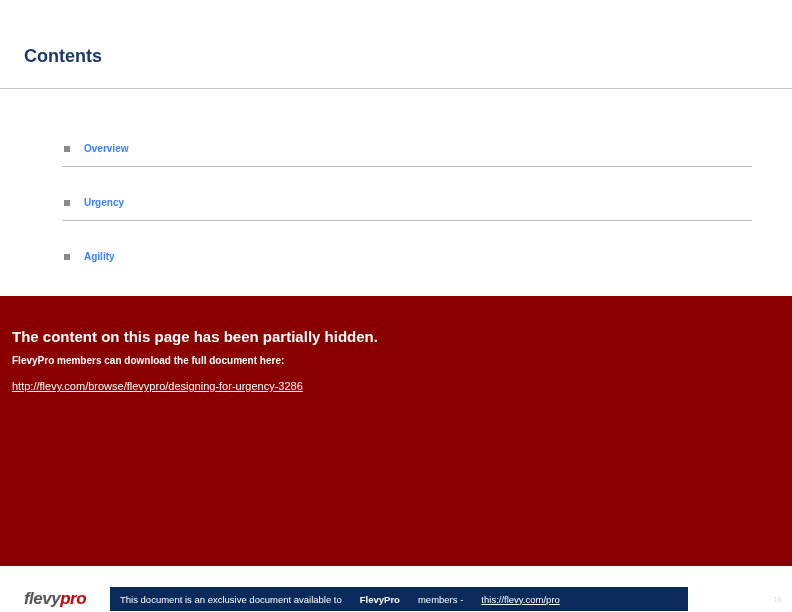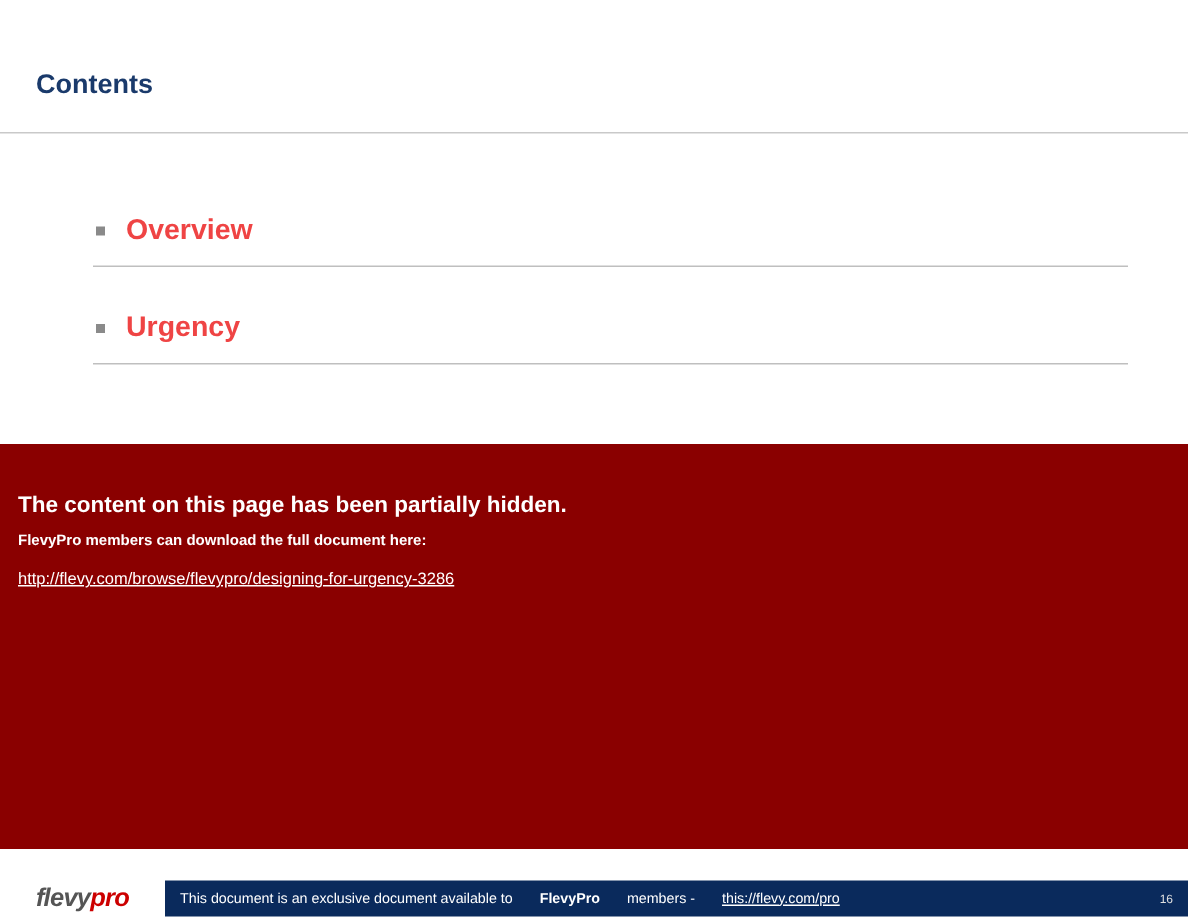--- a/index.html
+++ b/index.html
@@ -36,23 +36,23 @@
     gap: 14px;
   }
   .bullet {
     width: 6px;
     height: 6px;
     background: #8a8a8a;
     flex-shrink: 0;
     margin-left: 2px;
   }
   .toc-label {
-    font-size: 19px;
+    font-size: 10px;
     font-weight: bold;
-    color: #ef4444;
+    color: #3b82f6;
   }
   .overlay {
     position: absolute;
     left: 0;
     top: 296px;
     width: 792px;
     height: 270px;
     background: #8a0000;
     color: #fff;
     padding: 32px 24px 24px 12px;
@@ -69,21 +69,21 @@
   }
   .overlay-link {
     font-size: 11px;
     text-decoration: underline;
     display: inline-block;
   }
   .footer {
     position: absolute;
     left: 0;
     bottom: 0;
-    width: 792px;
+    width: 688px;
     height: 26px;
     display: flex;
     align-items: center;
   }
   .footer-logo {
     width: 110px;
     height: 26px;
     display: flex;
     align-items: center;
     justify-content: center;
@@ -129,20 +129,24 @@
 
   <div class="toc">
     <div class="toc-item">
       <span class="bullet"></span>
       <span class="toc-label">Overview</span>
     </div>
     <div class="toc-item">
       <span class="bullet"></span>
       <span class="toc-label">Urgency</span>
     </div>
+    <div class="toc-item" style="border-bottom:none;">
+      <span class="bullet"></span>
+      <span class="toc-label">Agility</span>
+    </div>
   </div>
 
   <div class="overlay">
     <div class="overlay-line1">The content on this page has been partially hidden.</div>
     <div class="overlay-line2">FlevyPro members can download the full document here:</div>
     <span class="overlay-link">http://flevy.com/browse/flevypro/designing-for-urgency-3286</span>
   </div>
 
   <div class="footer">
     <div class="footer-logo">

